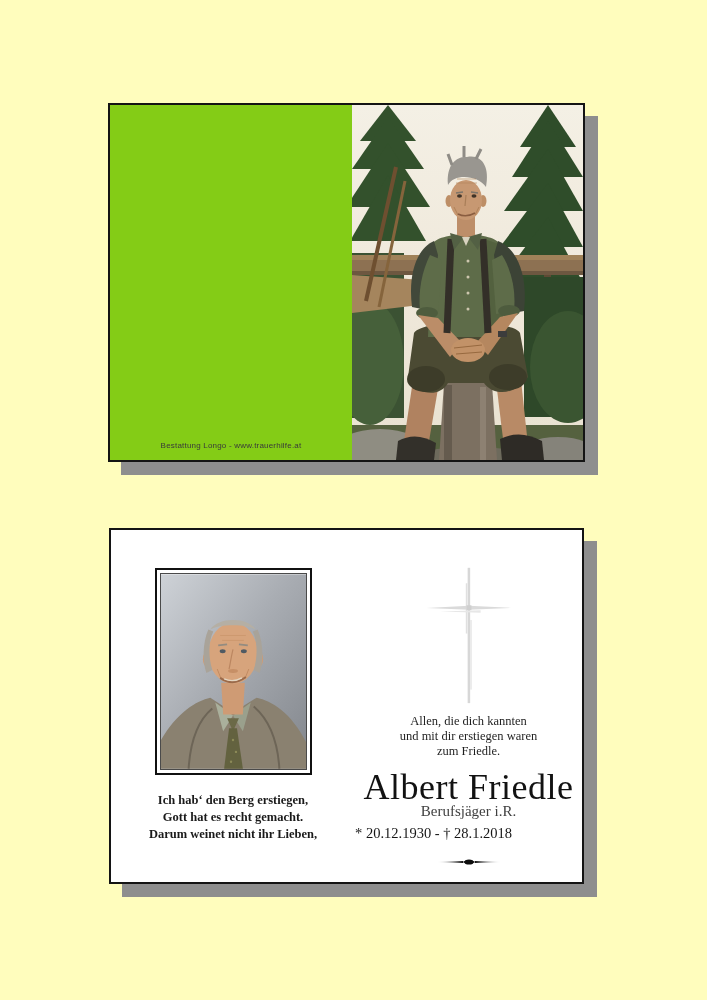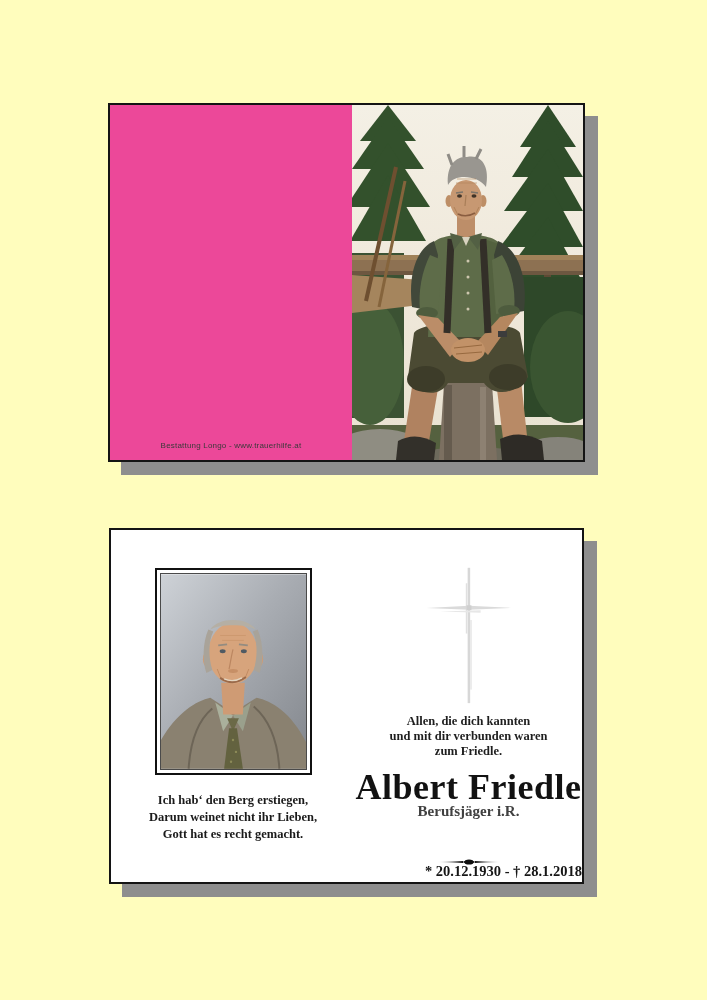--- a/index.html
+++ b/index.html
@@ -13,58 +13,58 @@
   .card {
     position:absolute;
     background:#ffffff;
     border:2px solid #141414;
     box-shadow:13px 13px 0 0 #8e8e8e;
   }
   .card-top { left:108px; top:103px; width:477px; height:359px; display:flex; }
   .card-bottom { left:109px; top:528px; width:475px; height:356px; }
 
   
-  .top-left { position:relative; flex:1; background:#ec4899; }
+  .top-left { position:relative; flex:1; background:#84cc16; }
   .credit {
     position:absolute; left:0; right:0; bottom:10px;
     text-align:center;
     font-family:"Liberation Sans", sans-serif;
     font-size:8px; letter-spacing:0.2px; color:#3a3a3a;
   }
   .top-photo { width:231px; height:355px; }
   .top-photo svg { display:block; width:231px; height:355px; }
 
   
   .portrait-frame {
     position:absolute; left:44px; top:38px;
     border:2px solid #111; background:#fff; padding:3px;
   }
   .portrait-frame svg { display:block; width:147px; height:197px; border:1px solid #4a4a4a; }
   .poem {
     position:absolute; left:0; top:262px; width:244px;
     text-align:center; font-weight:600;
     font-size:12.5px; line-height:17px; color:#1a1a1a;
   }
-  .right-col { position:absolute; left:244px; top:0; width:227px; height:352px;font-weight:bold; }
+  .right-col { position:absolute; left:244px; top:0; width:227px; height:352px; }
   .cross { position:absolute; left:54px; top:32px; width:120px; height:145px; }
   .dedication {
     position:absolute; left:0; top:184px; width:100%;
     text-align:center; font-size:12.5px; line-height:14.8px; color:#1e1e1e;
   }
   .name {
     position:absolute; left:0; top:236px; width:100%;
     text-align:center; font-size:36px; letter-spacing:0.5px; color:#121212;
   }
   .title {
     position:absolute; left:0; top:273px; width:100%;
     text-align:center; font-size:15px; color:#404040;
   }
   .dates {
     position:absolute; left:0; top:295px; width:100%;
-    text-align:right; font-size:14.5px; color:#161616;margin-top:38px;
+    text-align:left; font-size:14.5px; color:#161616;
   }
   .flourish {
     position:absolute; left:50%; top:327px; transform:translateX(-50%);
     width:64px; height:10px;
   }
 </style>
 </head>
 <body>
 
 <div class="card card-top">
@@ -215,37 +215,37 @@
       <path d="M73,76 C71,84 70,92 69,96" stroke="#bb8660" stroke-width="1.2" fill="none"></path>
       <ellipse cx="73" cy="98" rx="5" ry="2" fill="#c68f66"></ellipse>
       <path d="M57,96 L61,106 M89,96 L85,106" stroke="#c08a62" stroke-width="1" fill="none"></path>
       <path d="M60,105 Q73,114 86,104" stroke="#9b6a4a" stroke-width="2" fill="none"></path>
       <path d="M64,106 Q73,110 82,105" stroke="#e3d6c2" stroke-width="1.4" fill="none"></path>
     </svg>
   </div>
 
   <div class="poem">
     <div>Ich hab‘ den Berg erstiegen,</div>
+    <div>Gott hat es recht gemacht.</div>
     <div>Darum weinet nicht ihr Lieben,</div>
-    <div>Gott hat es recht gemacht.</div>
   </div>
 
   <div class="right-col">
     <svg class="cross" viewBox="0 0 120 150">
       <rect x="58.6" y="6" width="2.6" height="140" fill="#d7d7d7"></rect>
       <rect x="56.7" y="22" width="1.6" height="52" fill="#e0e0e0"></rect>
       <rect x="61.4" y="60" width="1.4" height="72" fill="#e4e4e4"></rect>
       <polygon points="16,47.5 60,45.2 104,47.5 60,49.4" fill="#dadada"></polygon>
       <polygon points="30,51.2 72,49.8 72,52.4" fill="#e7e7e7"></polygon>
       <rect x="57.5" y="44.8" width="5" height="5" fill="#cfcfcf"></rect>
     </svg>
 
     <div class="dedication">
       <div>Allen, die dich kannten</div>
-      <div>und mit dir verbunden waren</div>
+      <div>und mit dir erstiegen waren</div>
       <div>zum Friedle.</div>
     </div>
 
     <div class="name">Albert Friedle</div>
     <div class="title">Berufsjäger i.R.</div>
     <div class="dates">* 20.12.1930 - † 28.1.2018</div>
 
     <svg class="flourish" viewBox="0 0 64 10">
       <defs>
         <linearGradient id="fl" x1="0" y1="0" x2="1" y2="0">

